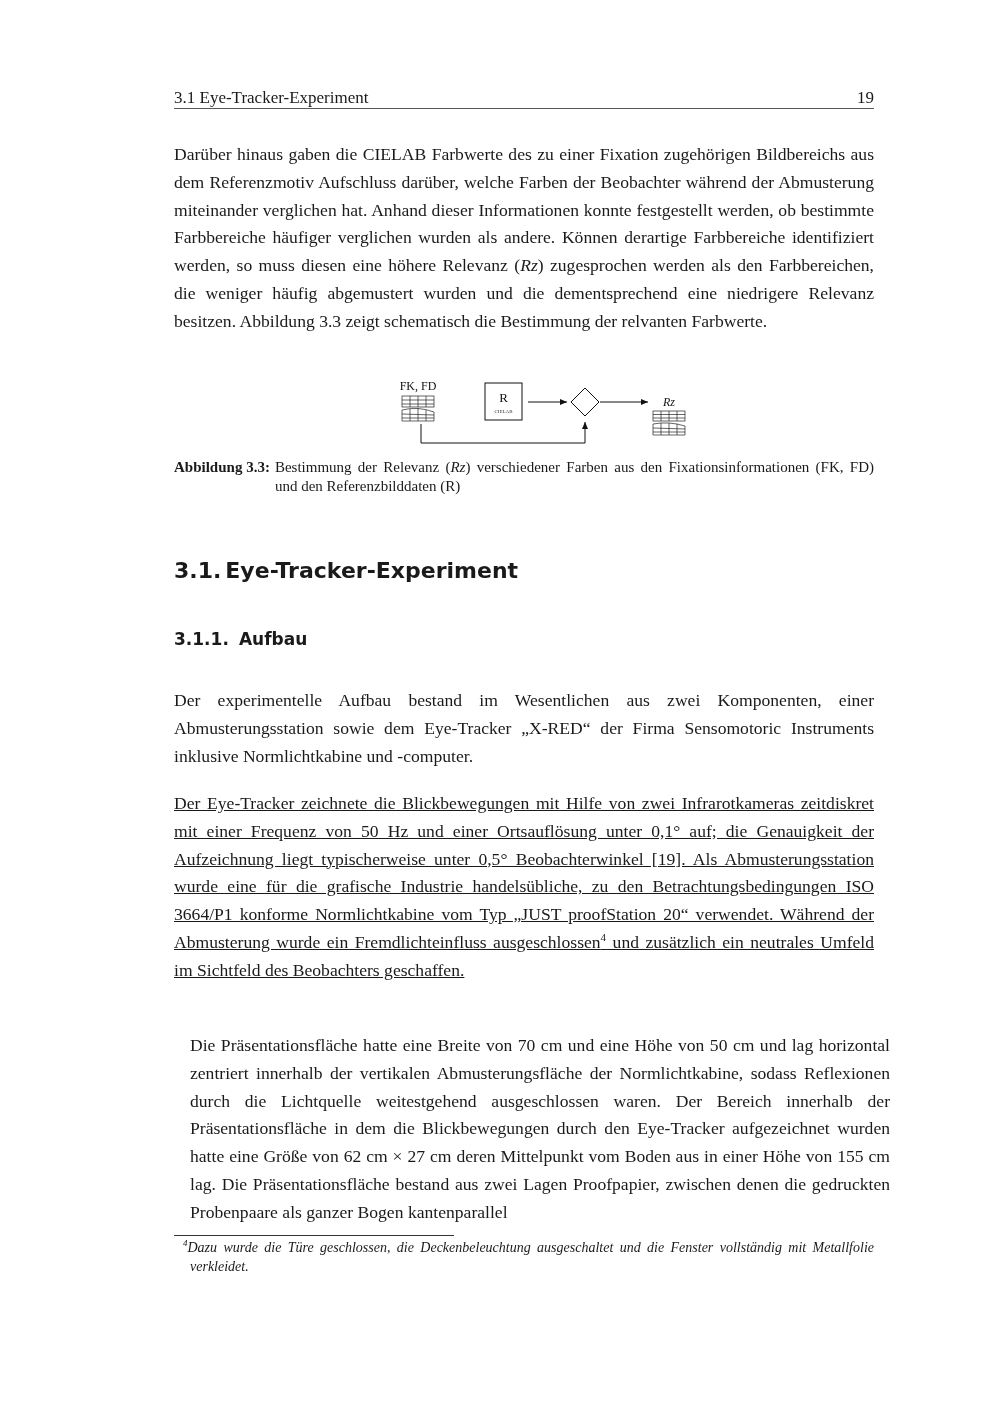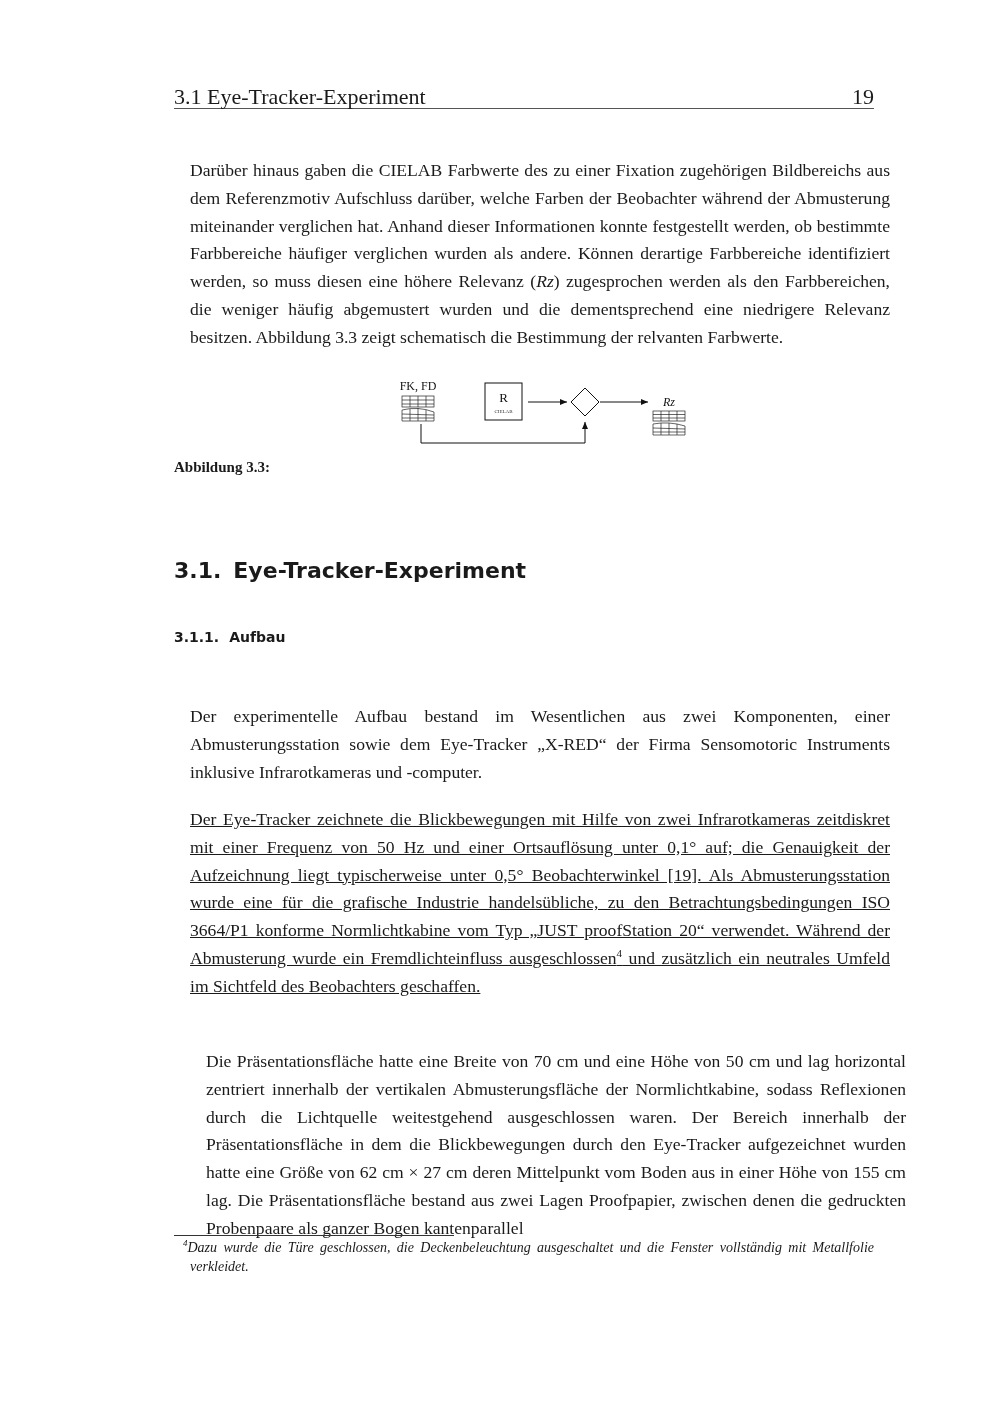--- a/index.html
+++ b/index.html
@@ -22,31 +22,31 @@
       width: 700px;
     }
     .running-header {
       position: absolute;
       top: 84px;
       left: 0;
       width: 700px;
       height: 24px;
       border-bottom: 1px solid #555;
       font-family: "Liberation Serif", serif;
-      font-size: 22px;
+      font-size: 17px;
       display: flex;
       justify-content: space-between;
-      align-items: flex-start;
+      align-items: flex-end;
     }
     .body-text {
       font-family: "Liberation Serif", serif;
       font-size: 17.6px;
       line-height: 27.8px;
       text-align: justify;
-      margin: 16px;
+      margin: 0;
     }
     .para1 { position: absolute; top: 141px; left: 0; width: 700px; }
     .figure {
       position: absolute;
       top: 376px;
       left: 216px;
       width: 300px;
       height: 70px;
     }
     .caption {
@@ -63,28 +63,28 @@
     .caption-text { flex: 1; text-align: justify; }
     .section-title {
       position: absolute;
       top: 558px;
       left: 0;
       font-family: "DejaVu Sans", "Liberation Sans", sans-serif;
       font-weight: bold;
       font-size: 22px;
       margin: 0;
     }
-    .section-title .num { margin-right: 12px; }
+    .section-title .num { margin-right: 4px; }
     .subsection-title {
       position: absolute;
       top: 629px;
       left: 0;
       font-family: "DejaVu Sans", "Liberation Sans", sans-serif;
       font-weight: bold;
-      font-size: 14px;
+      font-size: 17px;
       margin: 0;
     }
     .subsection-title .num { margin-right: 10px; }
     .para2 { position: absolute; top: 687px; left: 0; width: 700px; }
     .para3 { position: absolute; top: 790px; left: 0; width: 700px; text-decoration: underline; }
     .para4 { position: absolute; top: 1032px; left: 16px; width: 700px; }
     .footnote-rule {
       position: absolute;
       top: 1235px;
       left: 0;
@@ -171,27 +171,28 @@
         <line x1="263" y1="56" x2="295" y2="56"></line>
         <line x1="271" y1="47" x2="271" y2="59"></line>
         <line x1="279" y1="47" x2="279" y2="59"></line>
         <line x1="287" y1="48" x2="287" y2="59"></line>
       </g>
     </svg>
   </div>
 
   <div class="caption">
     <span class="caption-label">Abbildung 3.3:</span>
+    <span class="caption-text"><span>Bestimmung der Relevanz (</span><span class="math-i">Rz</span><span>) verschiedener Farben aus den Fixationsinformationen (FK, FD) und den Referenzbilddaten (R)</span></span>
   </div>
 
   <h2 class="section-title"><span class="num">3.1.</span><span>Eye-Tracker-Experiment</span></h2>
 
   <h3 class="subsection-title"><span class="num">3.1.1.</span><span>Aufbau</span></h3>
 
-  <p class="body-text para2">Der experimentelle Aufbau bestand im Wesentlichen aus zwei Komponenten, einer Abmusterungsstation sowie dem Eye-Tracker „X-RED“ der Firma Sensomotoric Instruments inklusive Infrarotkameras und -computer.</p>
+  <p class="body-text para2">Der experimentelle Aufbau bestand im Wesentlichen aus zwei Komponenten, einer Abmusterungsstation sowie dem Eye-Tracker „X-RED“ der Firma Sensomotoric Instruments inklusive Normlichtkabine und -computer.</p>
 
   <p class="body-text para3"><span>Der Eye-Tracker zeichnete die Blickbewegungen mit Hilfe von zwei Infrarotkameras zeitdiskret mit einer Frequenz von 50 Hz und einer Ortsauflösung unter 0,1° auf; die Genauigkeit der Aufzeichnung liegt typischerweise unter 0,5° Beobachterwinkel [19]. Als Abmusterungsstation wurde eine für die grafische Industrie handelsübliche, zu den Betrachtungsbedingungen ISO 3664/P1 konforme Normlichtkabine vom Typ „JUST proofStation 20“ verwendet. Während der Abmusterung wurde ein Fremdlichteinfluss ausgeschlossen</span><sup>4</sup><span> und zusätzlich ein neutrales Umfeld im Sichtfeld des Beobachters geschaffen.</span></p>
 
   <p class="body-text para4">Die Präsentationsfläche hatte eine Breite von 70 cm und eine Höhe von 50 cm und lag horizontal zentriert innerhalb der vertikalen Abmusterungsfläche der Normlichtkabine, sodass Reflexionen durch die Lichtquelle weitestgehend ausgeschlossen waren. Der Bereich innerhalb der Präsentationsfläche in dem die Blickbewegungen durch den Eye-Tracker aufgezeichnet wurden hatte eine Größe von 62 cm × 27 cm deren Mittelpunkt vom Boden aus in einer Höhe von 155 cm lag. Die Präsentationsfläche bestand aus zwei Lagen Proofpapier, zwischen denen die gedruckten Probenpaare als ganzer Bogen kantenparallel</p>
 
   <div class="footnote-rule"></div>
   <div class="footnote"><sup>4</sup><span>Dazu wurde die Türe geschlossen, die Deckenbeleuchtung ausgeschaltet und die Fenster vollständig mit Metallfolie verkleidet.</span></div>
 
 </div>
 

